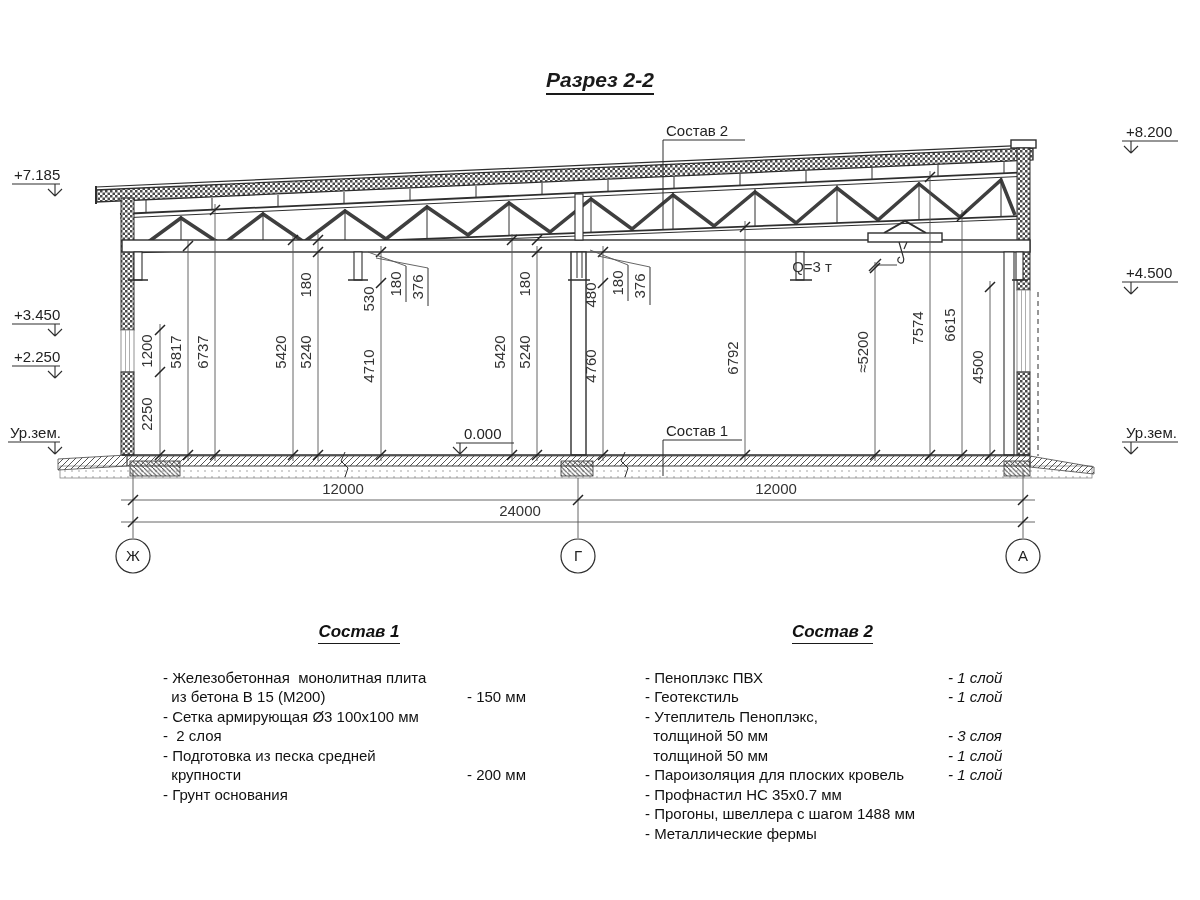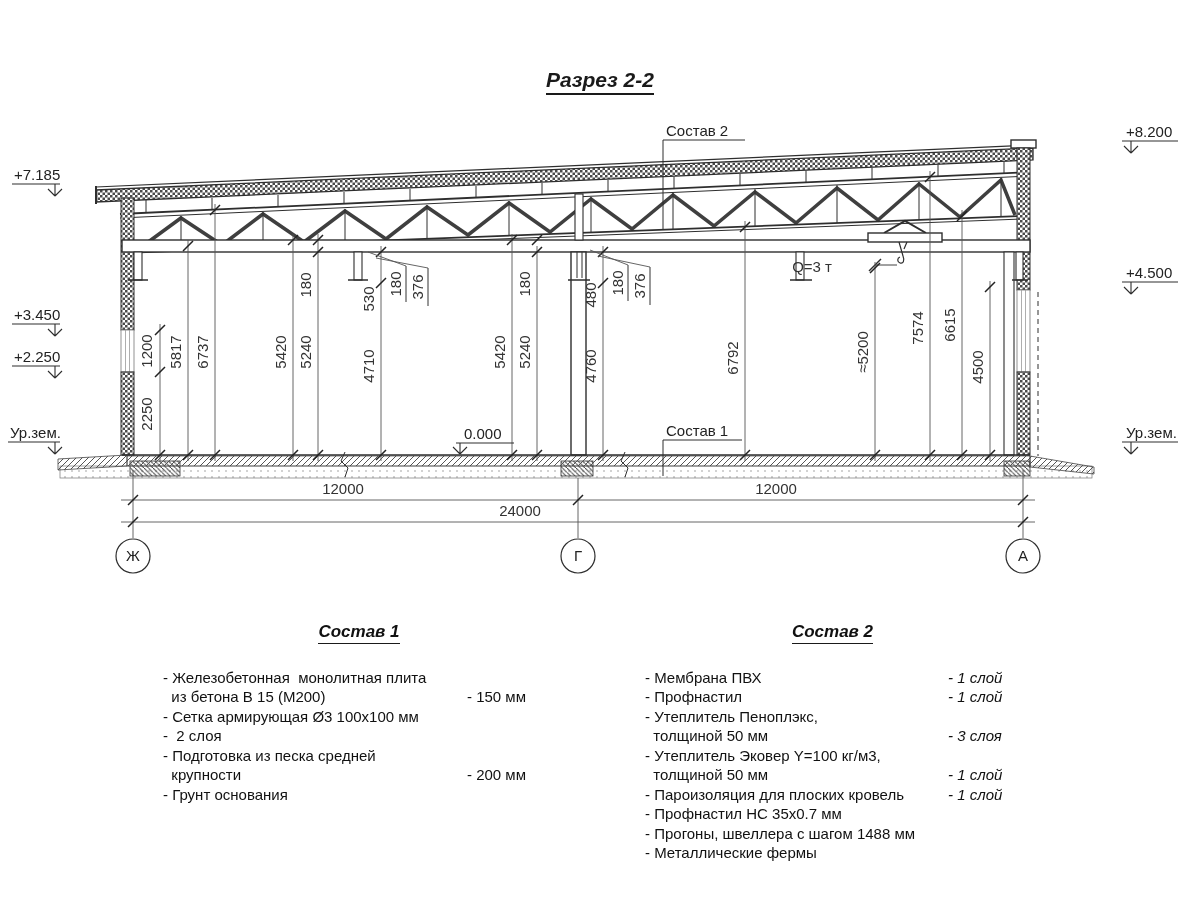--- a/index.html
+++ b/index.html
@@ -215,40 +215,36 @@
       </div>
     <div class="comp-row">
         <div class="t">- Грунт основания</div>
         <div class="v"></div>
       </div>
   </div>
 
   <div class="comp" id="comp2">
     <div class="comp-title"><span>Состав 2</span></div>
     <div class="comp-row">
-        <div class="t">- Мембрана ПВХ</div>
-        <div class="v">- 1 слой</div>
-      </div>
-    <div class="comp-row">
-        <div class="t">- Профнастил</div>
+        <div class="t">- Пеноплэкс ПВХ</div>
+        <div class="v">- 1 слой</div>
+      </div>
+    <div class="comp-row">
+        <div class="t">- Геотекстиль</div>
         <div class="v">- 1 слой</div>
       </div>
     <div class="comp-row">
         <div class="t">- Утеплитель Пеноплэкс,</div>
         <div class="v"></div>
       </div>
     <div class="comp-row">
         <div class="t">  толщиной 50 мм</div>
         <div class="v">- 3 слоя</div>
       </div>
     <div class="comp-row">
-        <div class="t">- Утеплитель Эковер Y=100 кг/м3,</div>
-        <div class="v"></div>
-      </div>
-    <div class="comp-row">
         <div class="t">  толщиной 50 мм</div>
         <div class="v">- 1 слой</div>
       </div>
     <div class="comp-row">
         <div class="t">- Пароизоляция для плоских кровель</div>
         <div class="v">- 1 слой</div>
       </div>
     <div class="comp-row">
         <div class="t">- Профнастил НС 35x0.7 мм</div>
         <div class="v"></div>

